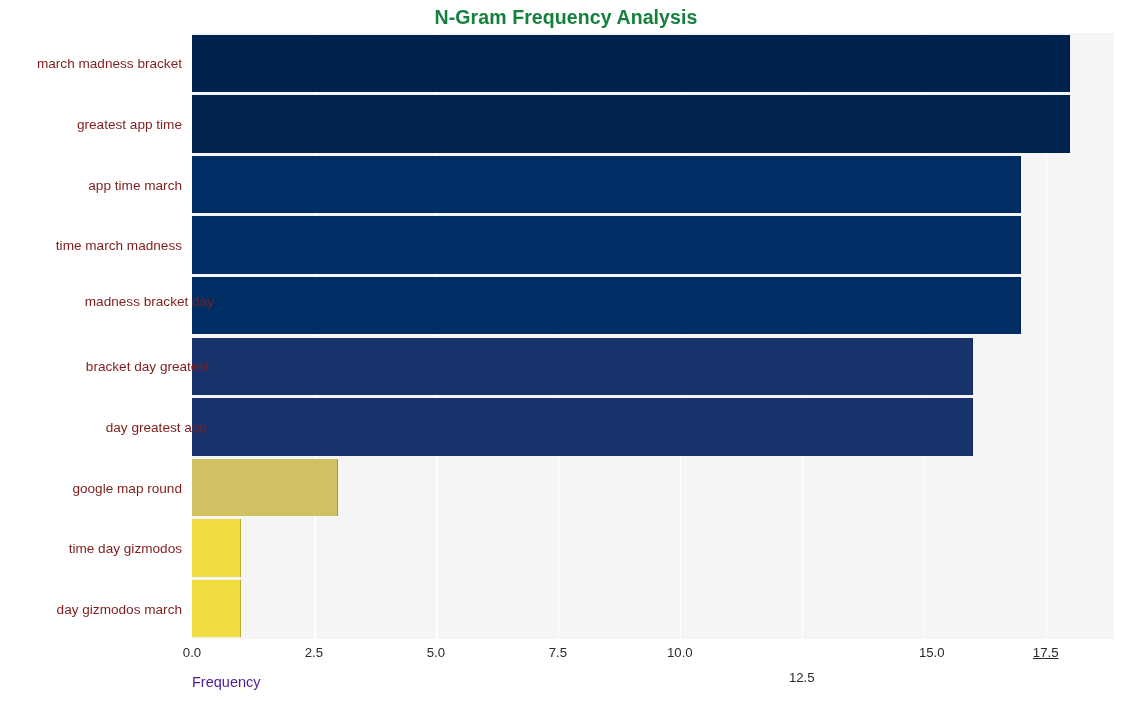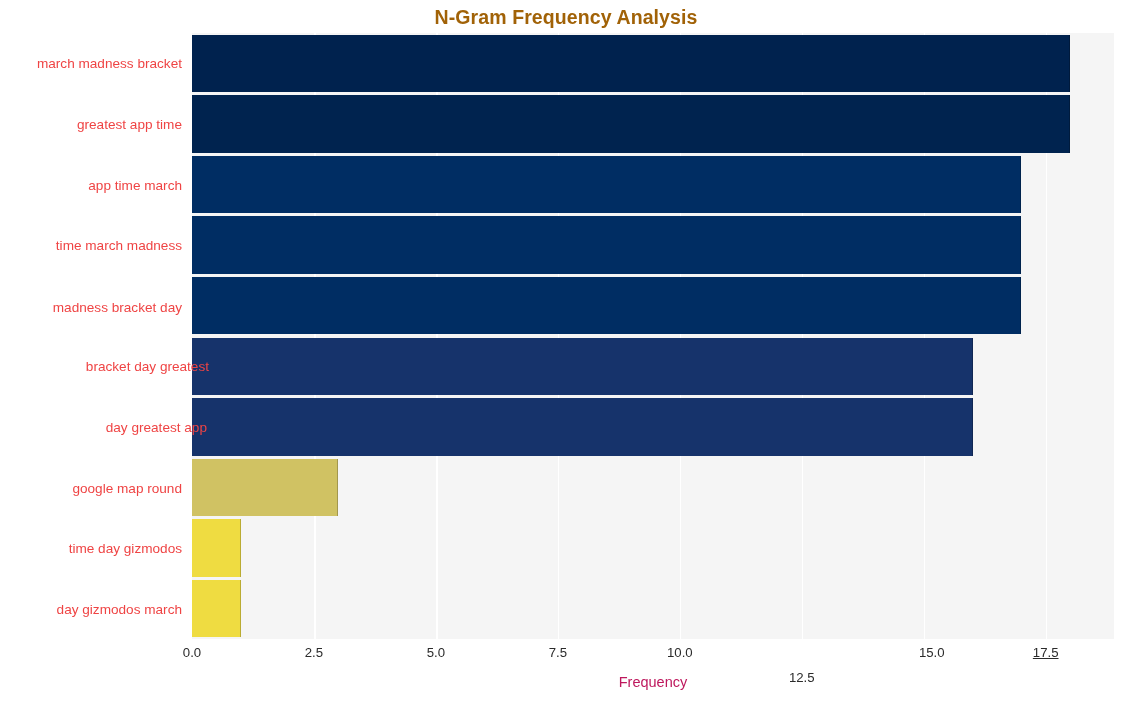--- a/index.html
+++ b/index.html
@@ -18,21 +18,21 @@
     height: 701px;
     background: #ffffff;
   }
   #chart-title {
     position: absolute;
     left: 0; top: 6px;
     width: 1132px;
     text-align: center;
     font-size: 19.5px;
     font-weight: bold;
-    color: #a16207;
+    color: #15803d;
     letter-spacing: 0.1px;
   }
   
   #plot-area {
     position: absolute;
     left: 192px;
     top: 33px;
     width: 922px;
     height: 606px;
     background: #f5f5f5;
@@ -64,21 +64,21 @@
     left: 0; top: 33px;
     width: 182px;
     height: 606px;
   }
   .ylabel {
     position: absolute;
     left: 0;
     width: 182px;
     text-align: right;
     font-size: 13.6px;
-    color: #ef4444;
+    color: #7f1d1d;
     white-space: nowrap;
     transform: translateY(-50%);
   }
   #xlabels {
     position: absolute;
     left: 0; top: 645px;
     width: 900px;
     height: 24px;
   }
   .xlabel {
@@ -87,23 +87,23 @@
     font-size: 13.2px;
     color: #2b2b2b;
     transform: translateX(-50%);
     white-space: nowrap;
   }
   #xaxis-title {
     position: absolute;
     left: 192px;
     top: 674px;
     width: 922px;
-    text-align: center;
+    text-align: left;
     font-size: 14.5px;
-    color: #be185d;
+    color: #4c1d95;
   }
 </style>
 </head>
 <body>
 
 <div id="figure">
 
   <div id="chart-title">N-Gram Frequency Analysis</div>
 
   <div id="plot-area">
@@ -148,21 +148,21 @@
           <div class="bar" title="day gizmodos march: 1" style="width: 48.7831px; background: rgb(239, 220, 65);"></div>
         </div>
       </div>
   </div>
 
   <div id="ylabels">
       <div class="ylabel" style="top: 30.3px;">march madness bracket</div>
       <div class="ylabel" style="top: 90.9px;">greatest app time</div>
       <div class="ylabel" style="top: 151.5px;">app time march</div>
       <div class="ylabel" style="top: 212.1px;">time march madness</div>
-      <div class="ylabel" style="top: 274px;">madness bracket day</div>
+      <div class="ylabel" style="top: 268px; margin-left: 32px;">madness bracket day</div>
       <div class="ylabel" style="top: 333.3px; margin-left: 27px;">bracket day greatest</div>
       <div class="ylabel" style="top: 393.9px; margin-left: 25px;">day greatest app</div>
       <div class="ylabel" style="top: 454.5px;">google map round</div>
       <div class="ylabel" style="top: 515.1px;">time day gizmodos</div>
       <div class="ylabel" style="top: 575.7px;">day gizmodos march</div>
     </div>
 
   <div id="xlabels">
       <div class="xlabel" style="left: 192px;">0.0</div>
       <div class="xlabel" style="left: 313.958px;">2.5</div>

